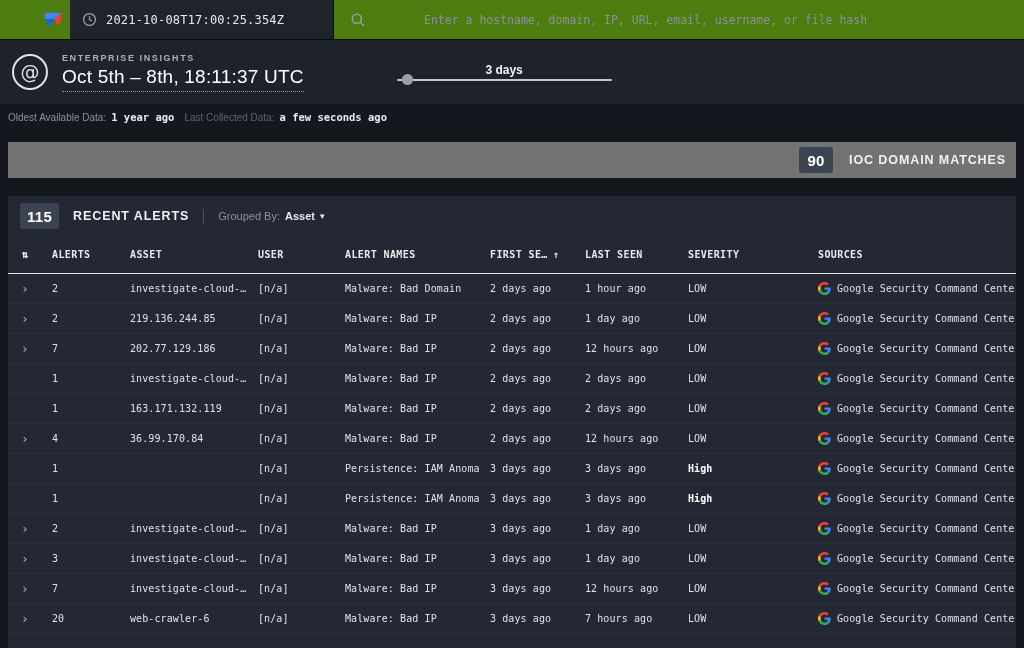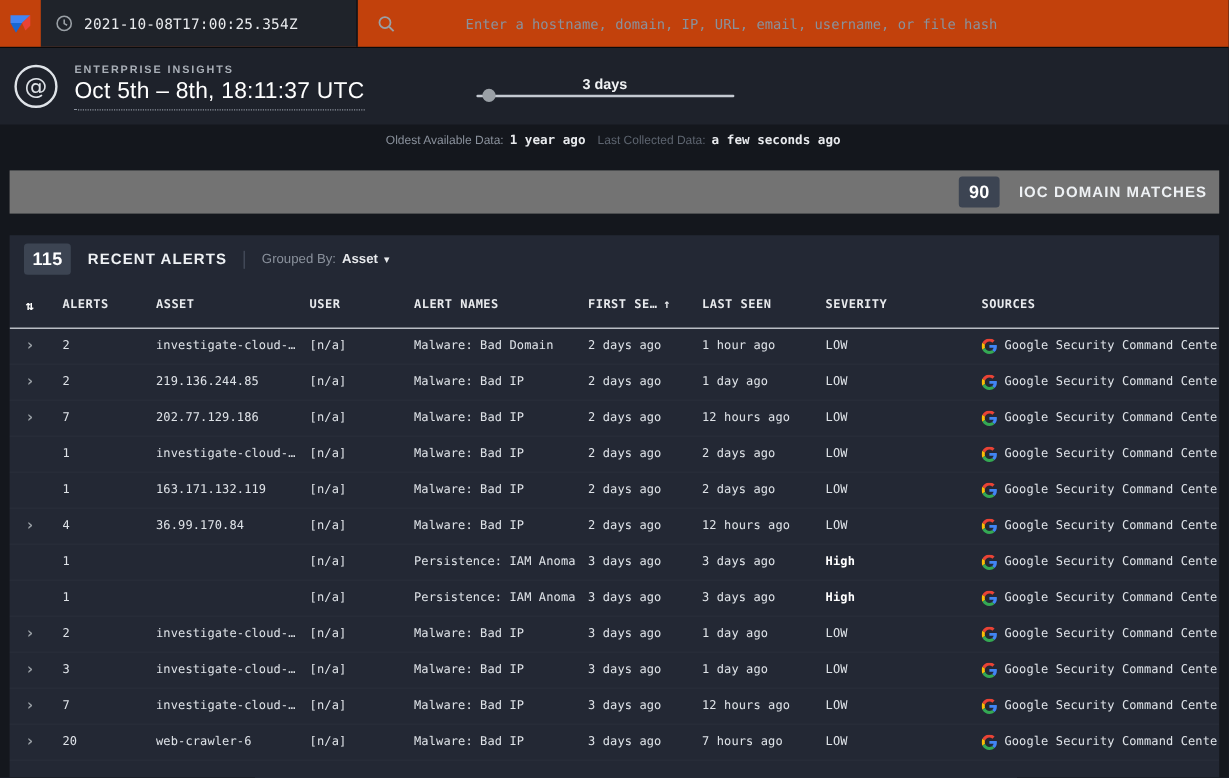--- a/index.html
+++ b/index.html
@@ -6,22 +6,23 @@
   html,body { width:1024px; height:648px; overflow:hidden; }
   body {
     background:#14171d;
     font-family:"Liberation Sans","DejaVu Sans",sans-serif;
     color:#e8eaed;
   }
   .mono { font-family:"DejaVu Sans Mono","Liberation Mono",monospace; }
 
   
   .topbar {
-    height:40px; background:#c2410c; display:flex; align-items:stretch;
+    height:40px; background:#4d7c0f; display:flex; align-items:stretch;
     border-bottom:1px solid #090a0c;
+    padding-left:36px;
   }
   .logo-wrap { width:34px; display:flex; align-items:center; justify-content:center; cursor:pointer; }
   .ts-chip {
     display:flex; align-items:center; gap:9px; background:#1f232a;
     padding:0 18px 0 12px; min-width:264px; cursor:pointer;
     border-right:1px solid #0c0e11;
   }
   .ts-chip .ts-text { font-size:12px; color:#e8eaed; letter-spacing:.2px; }
   .searchbar { flex:1; display:flex; align-items:center; gap:10px; padding-left:16px; }
   .searchbar input {
@@ -49,21 +50,21 @@
   }
   .slider-block { margin-left:93px; width:215px; }
   .slider-label { text-align:center; font-size:12px; font-weight:700; color:#f1f3f5; margin-bottom:2px; }
   .slider-track { position:relative; height:2px; background:#c4c9d1; border-radius:1px; cursor:pointer; }
   .slider-handle {
     position:absolute; top:-5px; left:5px; width:11px; height:11px; border-radius:50%;
     background:#9aa0a6; cursor:grab;
   }
 
   
-  .fresh-strip { height:26px; display:flex; align-items:center; padding-left:8px; background:#14171d;justify-content:center; }
+  .fresh-strip { height:26px; display:flex; align-items:center; padding-left:8px; background:#14171d; }
   .fresh-strip .lbl  { font-size:10px; color:#8a919c; }
   .fresh-strip .lbl2 { font-size:10px; color:#5d646f; }
   .fresh-strip .val  { font-size:10.5px; font-weight:700; color:#e8eaed; margin:0 10px 0 5px; }
 
   
   .ioc-bar {
     margin:12px 8px 0 8px; height:36px; background:#737373;
     display:flex; align-items:center; gap:16px; padding:0 10px; cursor:pointer;justify-content:flex-end;
   }
   .count-badge {

